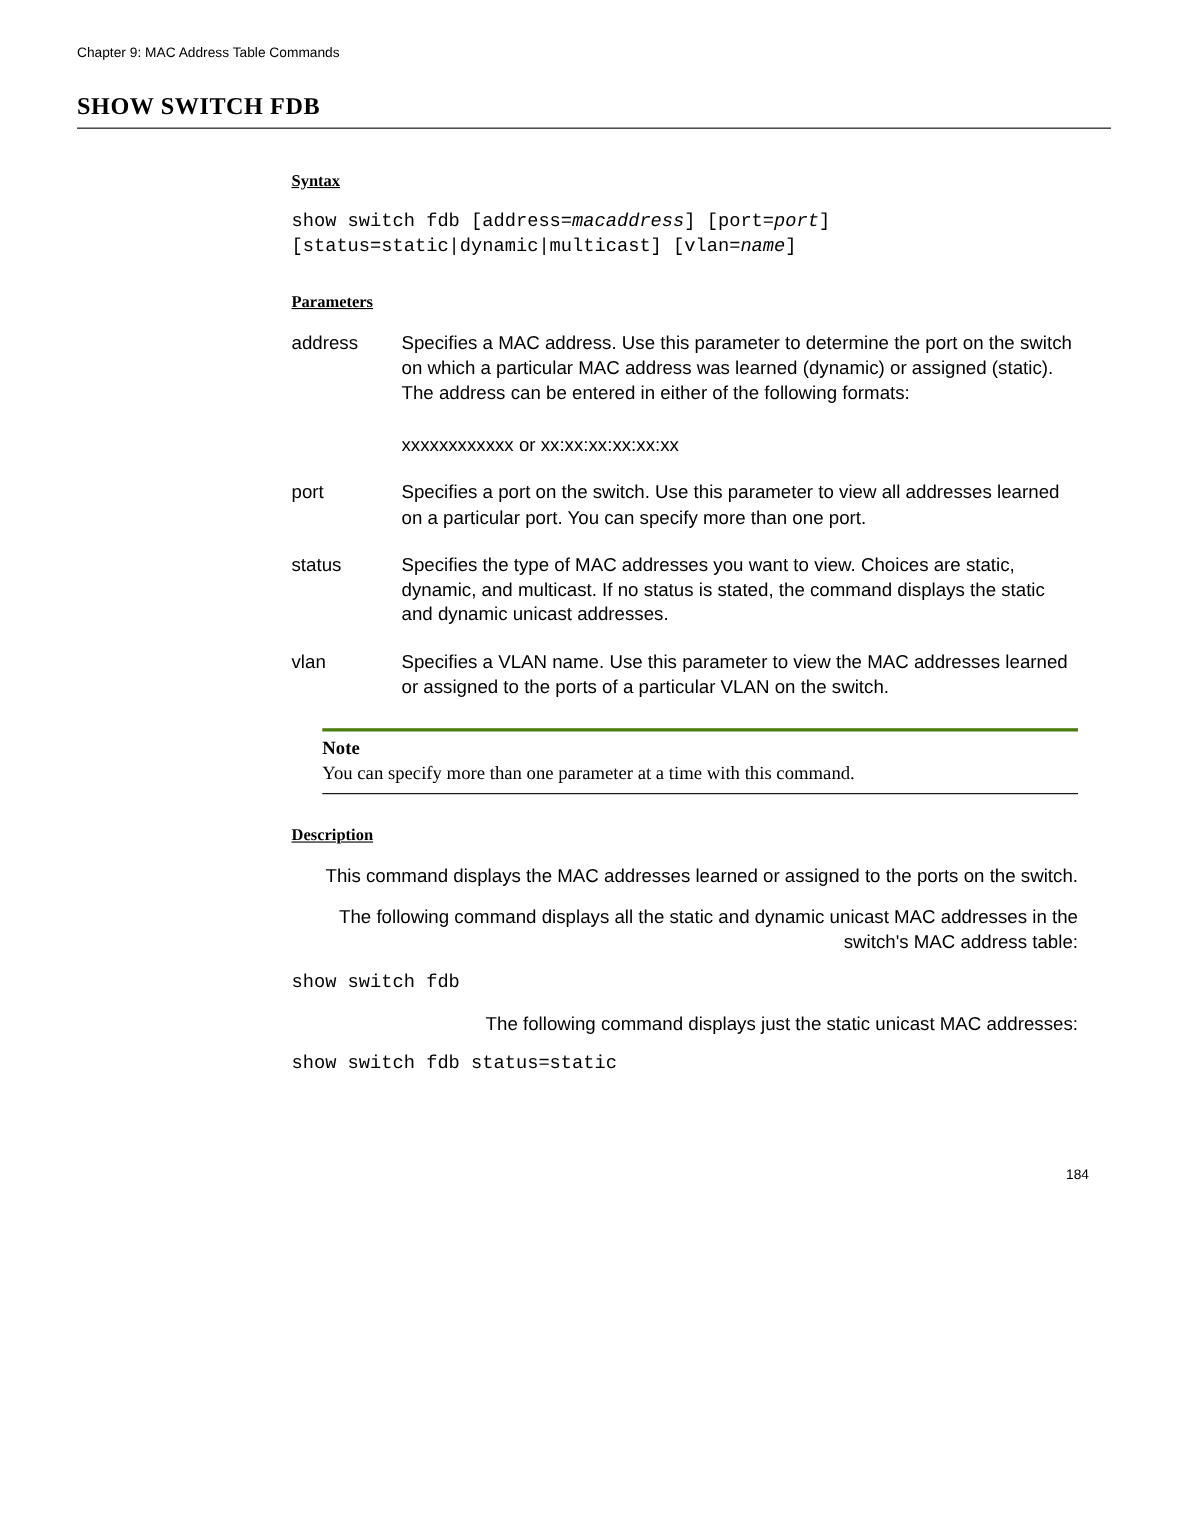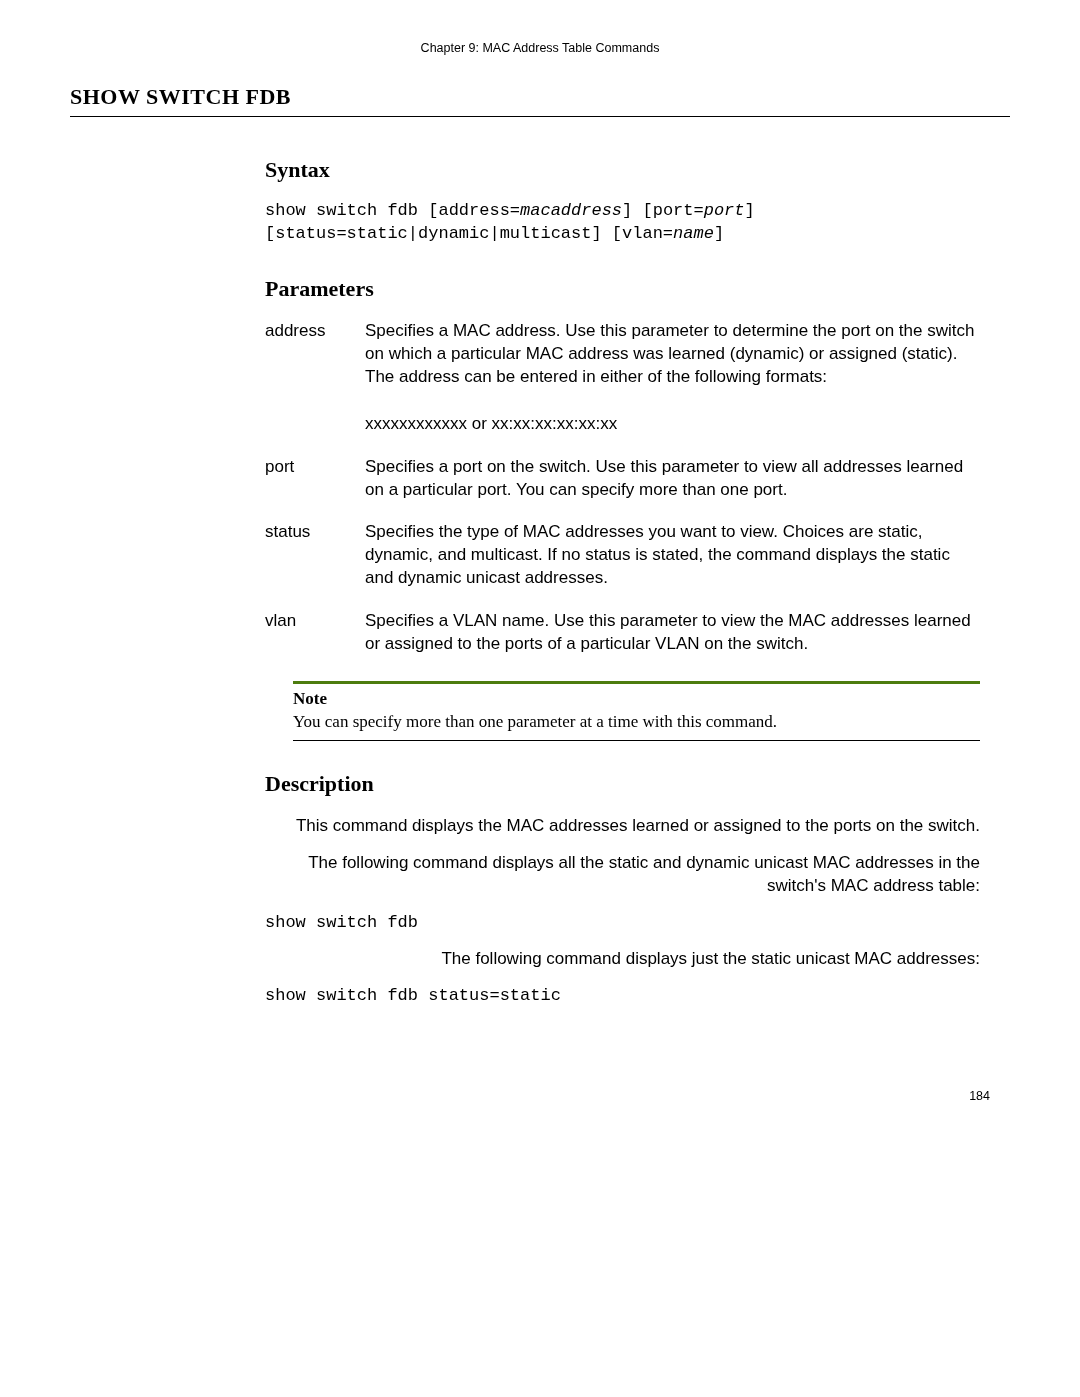--- a/index.html
+++ b/index.html
@@ -7,41 +7,41 @@
     margin: 0;
     padding: 40px 70px 60px 70px;
     color: #000;
     font-size: 17.5px;
     line-height: 1.35;
   }
   .chapter-header {
     font-size: 12.5px;
     font-family: Arial, Helvetica, sans-serif;
     margin-bottom: 25px;
-    text-align: center;
   }
   .title {
     font-size: 22px;
     font-weight: bold;
     font-family: Georgia, 'Times New Roman', serif;
     letter-spacing: 0.5px;
     border-bottom: 1.5px solid #000;
     padding-bottom: 4px;
     margin-bottom: 38px;
   }
   .content {
     margin-left: 195px;
     margin-right: 30px;
   }
   .section-heading {
     font-weight: bold;
     font-family: Georgia, 'Times New Roman', serif;
-    font-size: 22px;
+    font-size: 15px;
     margin-top: 28px;
     margin-bottom: 16px;
+    text-decoration: underline;
   }
   .syntax-block {
     font-family: 'Courier New', Courier, monospace;
     font-size: 17px;
     line-height: 1.35;
     margin-bottom: 8px;
   }
   .syntax-italic {
     font-style: italic;
   }

